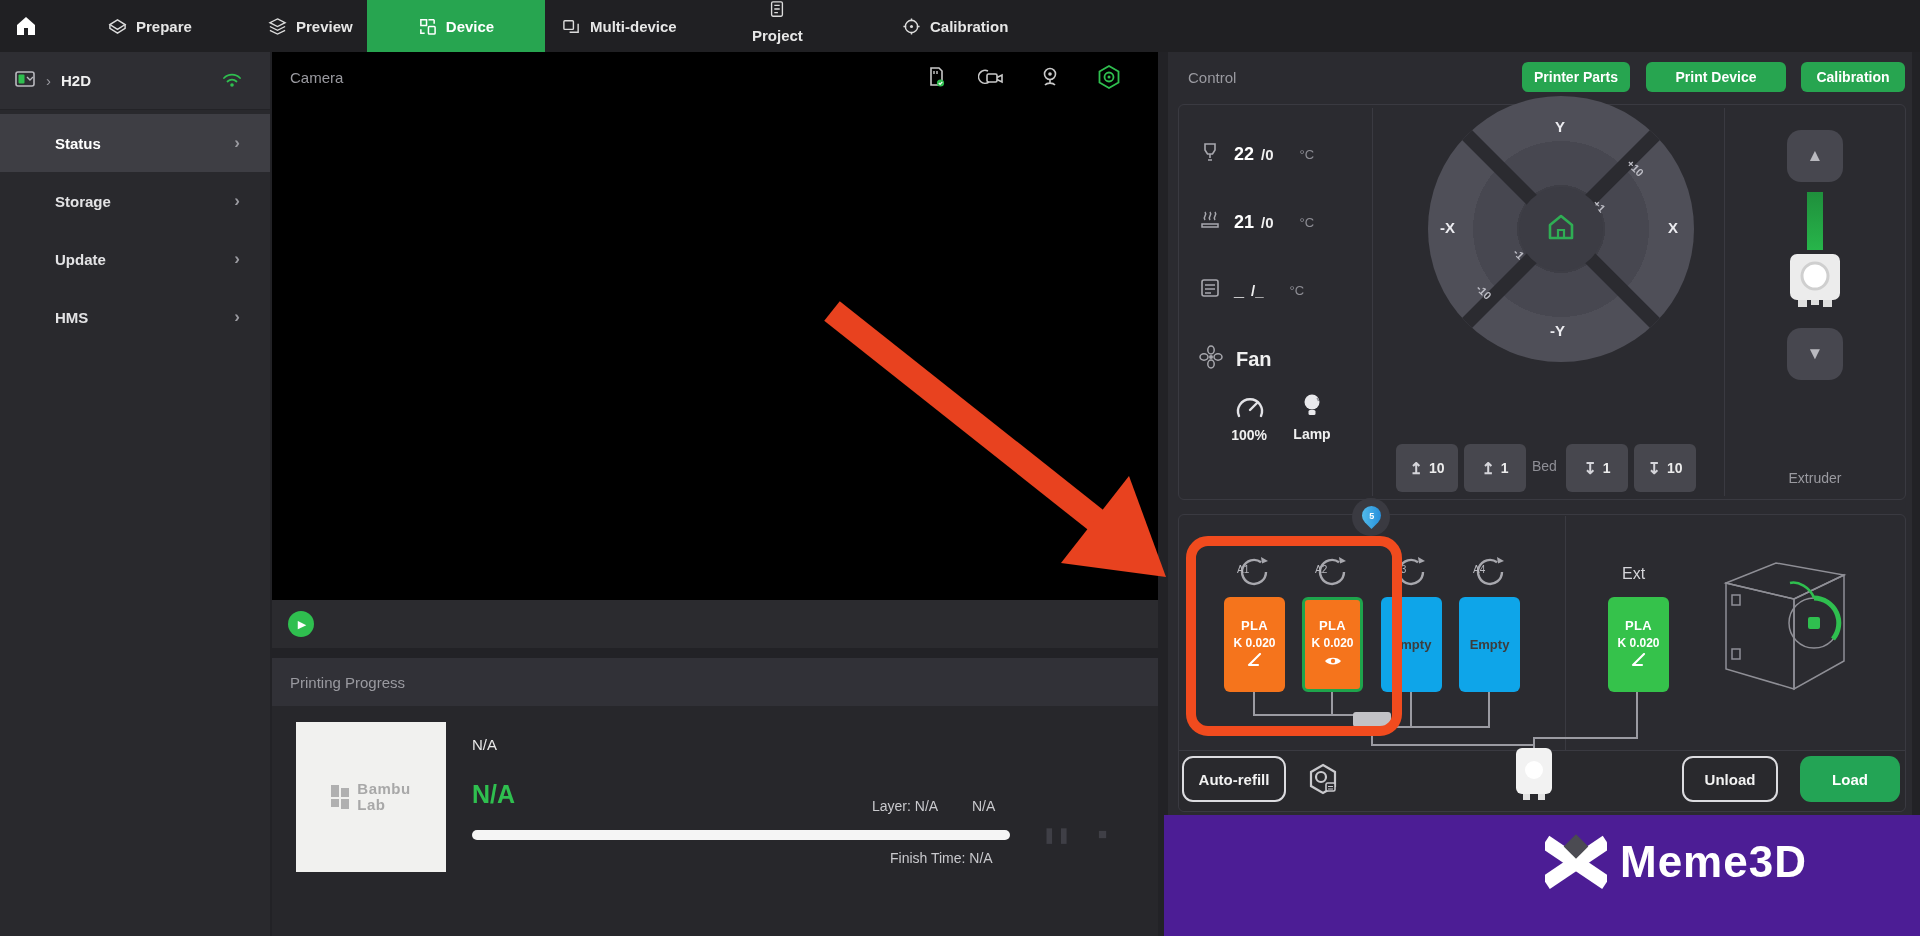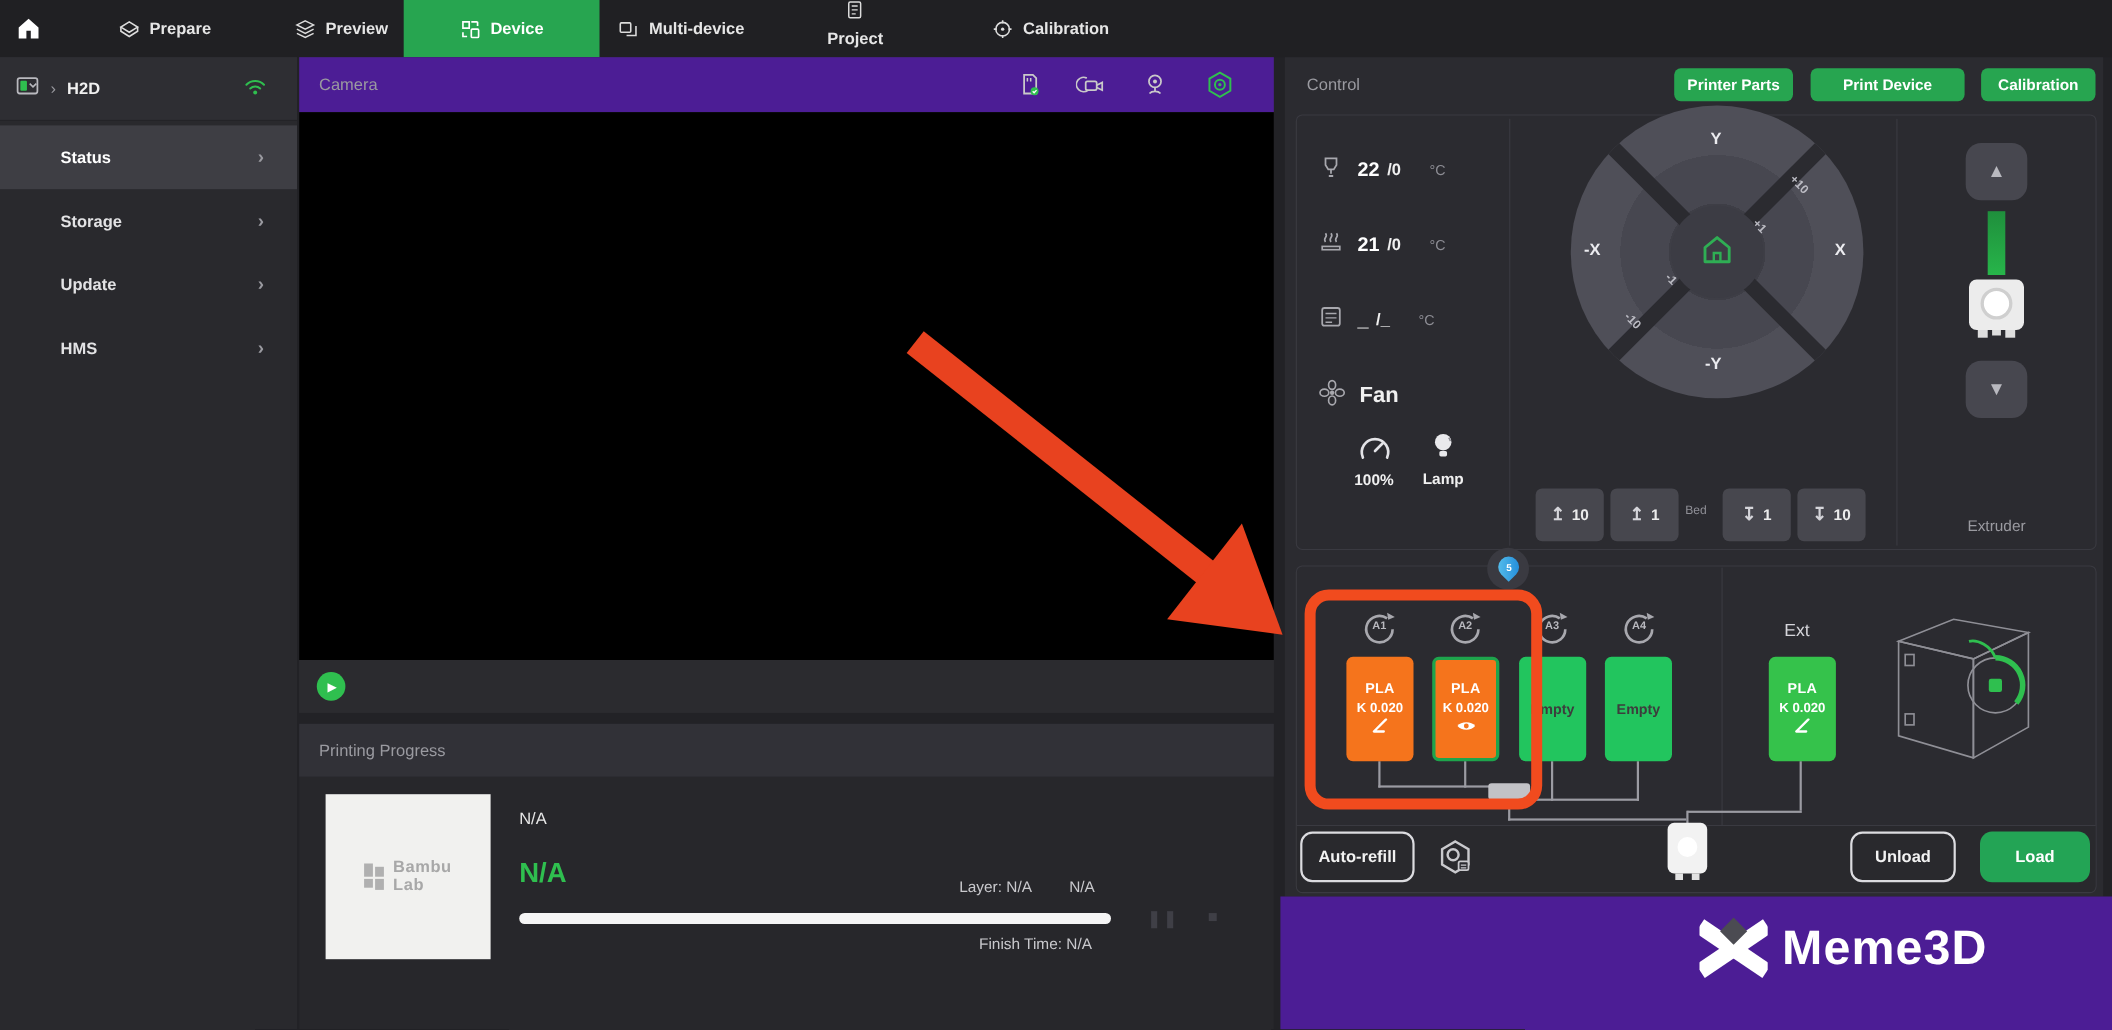--- a/index.html
+++ b/index.html
@@ -19,21 +19,21 @@
   .sidebar { left:0; top:52px; width:270px; height:884px; background:#29292d; }
   .side-head { position:absolute; left:0; top:0; width:270px; height:58px; background:#2e2e33;
                display:flex; align-items:center; border-bottom:1px solid #232327; }
   .side-item { position:absolute; left:0; width:270px; height:58px; display:flex; align-items:center;
                color:#e3e3e5; font-size:15px; font-weight:bold; padding-left:55px; }
   .side-item.active { background:#3e3e44; color:#fff; }
   .side-chev { position:absolute; right:30px; color:#9a9aa0; font-size:17px; font-weight:bold; }
 
   
   .cam-panel { left:272px; top:52px; width:886px; height:596px; background:#2c2c31; }
-  .cam-head { position:absolute; left:0; top:0; width:886px; height:50px; background:#4c1d95;
+  .cam-head { position:absolute; left:0; top:0; width:886px; height:50px; background:#000000;
               display:flex; align-items:center; }
   .panel-title { color:#9a9aa0; font-size:15px; }
   .cam-video { position:absolute; left:0; top:50px; width:886px; height:498px; background:#000; }
   .cam-bar { position:absolute; left:0; top:548px; width:886px; height:48px; background:#2b2b2f; }
   .icon-btn { display:flex; align-items:center; justify-content:center; }
 
   
   .prog-panel { left:272px; top:658px; width:886px; height:278px; background:#27272b; }
   .prog-head { position:absolute; left:0; top:0; width:886px; height:48px; background:#313137;
                display:flex; align-items:center; }
@@ -75,27 +75,27 @@
   .zbtn { position:absolute; top:392px; width:62px; height:48px; background:#47474e; border-radius:6px;
           display:flex; align-items:center; justify-content:center; gap:6px; color:#ececec;
           font-size:14px; font-weight:bold; }
   .zbtn .glyph { font-size:16px; color:#d5d5da; }
 
   .updown { position:absolute; left:619px; width:56px; height:52px; background:#47474f; border-radius:14px;
             display:flex; align-items:center; justify-content:center; color:#b9b9bf; font-size:17px; }
 
   
   .ams-refresh { position:absolute; width:34px; height:34px; }
-  .ams-refresh .lab { position:absolute; left:0; top:9px; width:34px; text-align:center; color:#b9b9bf;
-                      font-size:10px; font-weight:bold; }
+  .ams-refresh .lab { position:absolute; left:0; top:9px; width:34px; text-align:left; color:#b9b9bf;
+                      font-size:10px; font-weight:normal; }
   .slot { position:absolute; top:545px; width:61px; height:95px; border-radius:6px;
           display:flex; flex-direction:column; align-items:center; justify-content:center; gap:3px; }
   .slot.filled { background:#f5741c; color:#fff; }
   .slot.selected { border:3px solid #1ea44c; }
-  .slot.empty { background:#22c55e; color:#3d3d3d; }
+  .slot.empty { background:#0ea5e9; color:#3d3d3d; }
   .slot .mat { font-size:13px; font-weight:bold; letter-spacing:0.3px; }
   .slot .kv { font-size:12px; font-weight:bold; }
   .slot .emp { font-size:13px; font-weight:bold; }
   .tube { position:absolute; background:#9b9ba2; }
 
   .pill-btn { position:absolute; height:46px; border:2px solid #dcdce0; border-radius:11px; background:transparent;
               color:#f2f2f2; font-size:15px; font-weight:bold; display:flex; align-items:center; justify-content:center; }
   .load-btn { position:absolute; height:46px; background:#23a455; border-radius:11px; color:#fff;
               font-size:15px; font-weight:bold; display:flex; align-items:center; justify-content:center; }
 
@@ -370,21 +370,21 @@
     </div>
 
     <div class="zbtn" style="left:228px;">
       <span class="glyph">↥</span>
       <span>10</span>
     </div>
     <div class="zbtn" style="left:296px;">
       <span class="glyph">↥</span>
       <span>1</span>
     </div>
-    <div class="abs" style="left:364px; top:406px; color:#8f8f96; font-size:11px;">Bed</div>
+    <div class="abs" style="left:364px; top:406px; color:#8f8f96; font-size:14px;">Bed</div>
     <div class="zbtn" style="left:398px;">
       <span class="glyph">↧</span>
       <span>1</span>
     </div>
     <div class="zbtn" style="left:466px;">
       <span class="glyph">↧</span>
       <span>10</span>
     </div>
 
     <div class="updown" style="top:78px;">

